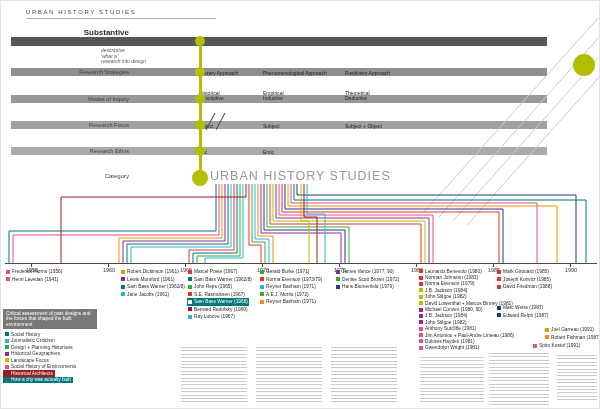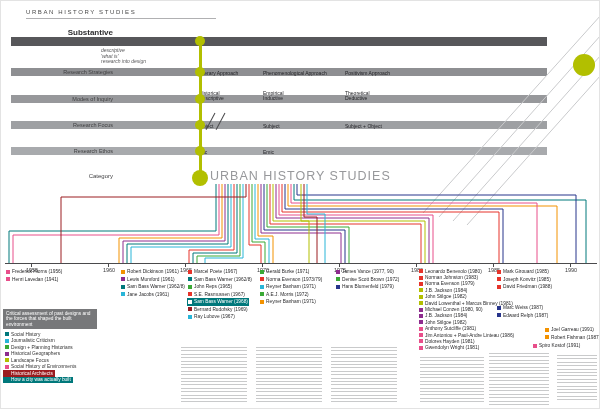--- a/index.html
+++ b/index.html
@@ -10,21 +10,21 @@
   .hdr{left:25px;top:8px;font-size:6px;letter-spacing:1.6px;color:#4a4a4a;}
   .hdr-rule{left:25px;top:17px;width:190px;height:1px;background:#b0b0b2;}
 
   .bar{left:10px;width:536px;}
   .bar1{top:36px;height:9px;background:#57575a;}
   .bar2{top:67px;height:8px;background:#8e8f92;}
   .bar3{top:94px;height:8px;background:#97989b;}
   .bar4{top:120px;height:8px;background:#9ea0a3;}
   .bar5{top:146px;height:8px;background:#a8aaad;}
 
-  .rlab{left:0;width:112px;text-align:right;font-size:5.5px;color:#3f3f41;white-space:nowrap;}
+  .rlab{left:0;width:128px;text-align:right;font-size:5.5px;color:#3f3f41;white-space:nowrap;}
   .rlab-sub{top:27px;font-size:8px;font-weight:bold;color:#2e2e30;}
   .note{left:100px;top:47px;font-size:5px;font-style:italic;color:#58585a;line-height:5.6px;}
 
   .bitem{font-size:5px;color:#1f1f23;white-space:nowrap;}
   .bitem2{white-space:normal;width:36px;line-height:5.4px;}
 
   .cat-title{left:209px;top:168px;font-size:12.5px;letter-spacing:1px;color:#97989b;white-space:nowrap;}
 
   .vline{left:198px;top:40px;width:2.5px;height:138px;background:#b2bf00;}
   .dot{border-radius:50%;background:#b2bf00;}

